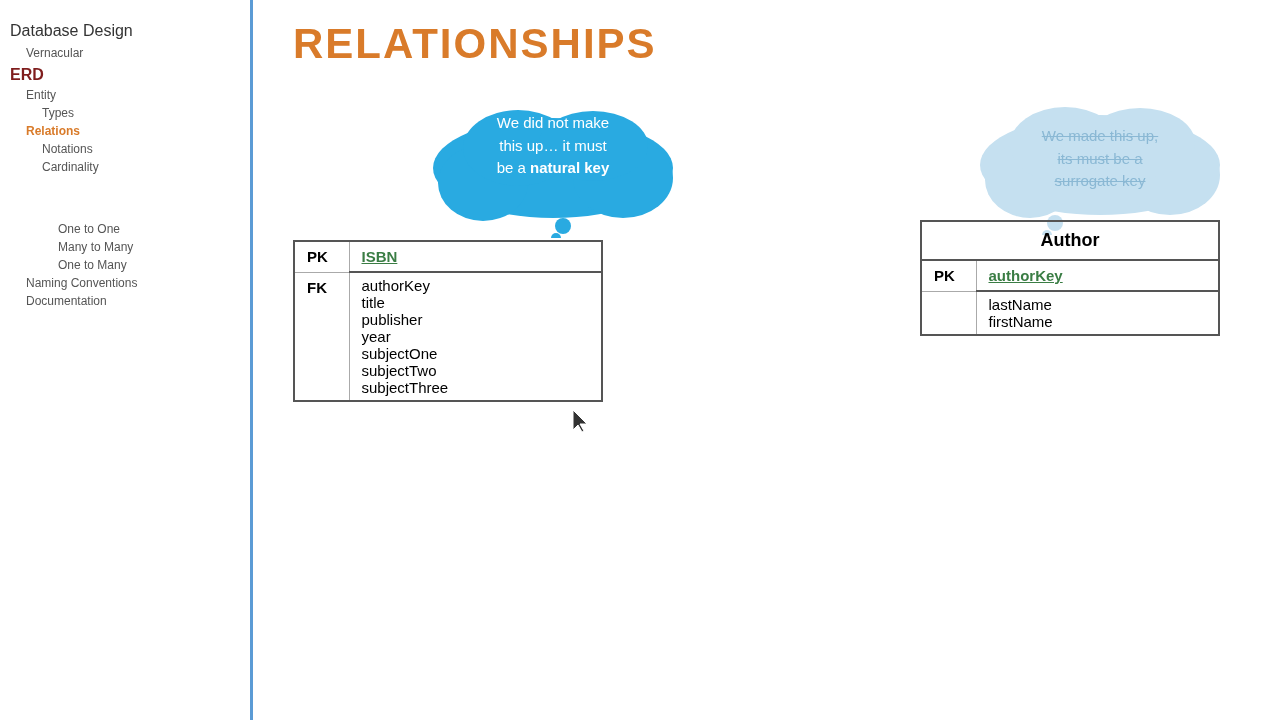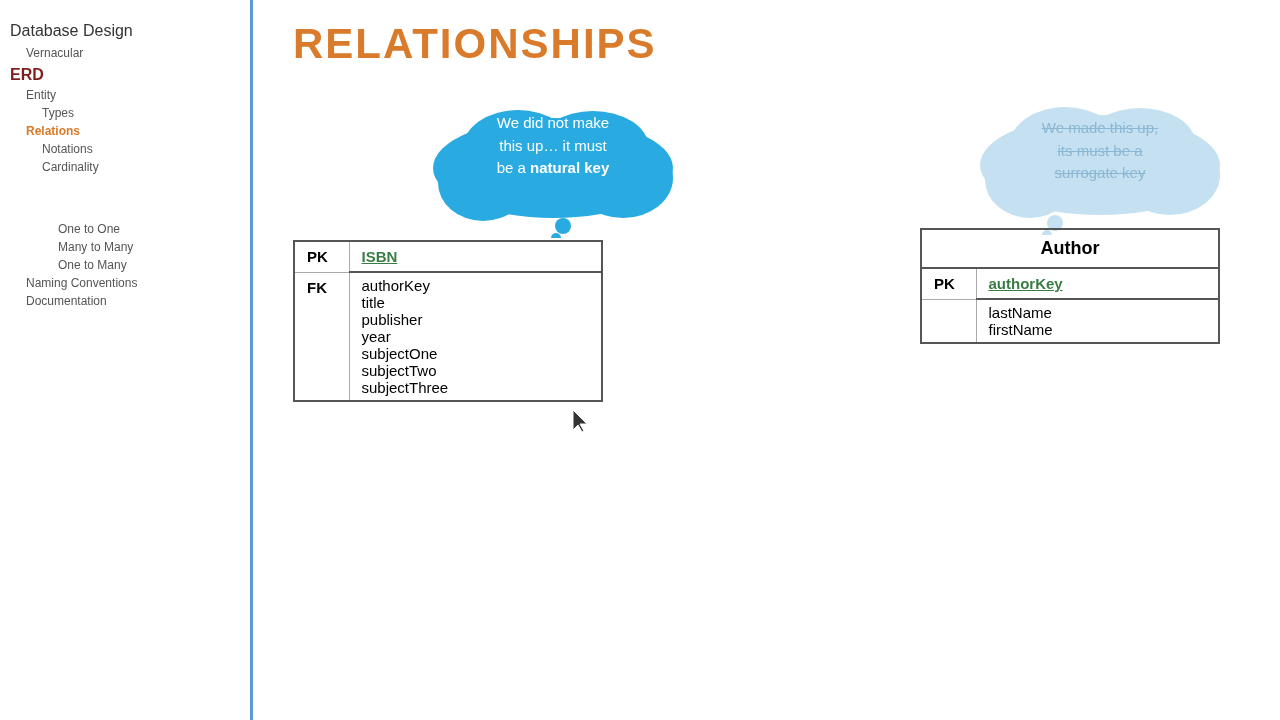--- a/index.html
+++ b/index.html
@@ -108,21 +108,21 @@
       <svg width="290" height="130" viewBox="0 0 290 130">
         <ellipse cx="145" cy="60" rx="120" ry="50" fill="#c5e0f0"></ellipse>
         <ellipse cx="75" cy="75" rx="45" ry="38" fill="#c5e0f0"></ellipse>
         <ellipse cx="215" cy="70" rx="50" ry="40" fill="#c5e0f0"></ellipse>
         <ellipse cx="110" cy="40" rx="55" ry="38" fill="#c5e0f0"></ellipse>
         <ellipse cx="185" cy="38" rx="55" ry="35" fill="#c5e0f0"></ellipse>
 
         <circle cx="100" cy="118" r="8" fill="#c5e0f0"></circle>
         <circle cx="92" cy="130" r="5" fill="#c5e0f0"></circle>
       </svg>
-      <div style="position:absolute; top:12px; left:30px; width:230px; text-align:center; color:#8ab8d4; font-size:15px; line-height:1.5; text-decoration: line-through;">
+      <div style="position:absolute; top:20px; left:30px; width:230px; text-align:center; color:#8ab8d4; font-size:15px; line-height:1.5; text-decoration: line-through;">
         We made this up,<br>its must be a<br>surrogate key
       </div>
     </div>
   </div>
 
   <div style="position:absolute; left:40px; top:240px;">
     <table style="border-collapse:collapse; border:2px solid #555; width:310px;">
       <tbody>
           <tr>
         <td style="border:1px solid #aaa; padding:6px 12px; font-weight:bold; font-size:15px; width:55px;">PK</td>
@@ -139,21 +139,21 @@
           <div>year</div>
           <div>subjectOne</div>
           <div>subjectTwo</div>
           <div>subjectThree</div>
         </td>
       </tr>
     </tbody>
       </table>
   </div>
 
-  <div style="position:absolute; right:60px; top:228px;">
+  <div style="position:absolute; right:60px; top:220px;">
     <table style="border-collapse:collapse; border:2px solid #555; width:300px;">
       <tbody>
           <tr>
         <td colspan="2" style="border-bottom:2px solid #555; padding:8px; text-align:center; font-size:18px; font-weight:bold;">Author</td>
       </tr>
       <tr>
         <td style="border:1px solid #aaa; padding:6px 12px; font-weight:bold; font-size:15px; width:55px;">PK</td>
         <td style="border:1px solid #aaa; padding:6px 12px; font-size:15px; border-bottom:2px solid #555;">
           <span style="color:#3a7d44; text-decoration:underline; font-weight:bold;">authorKey</span>
         </td>

